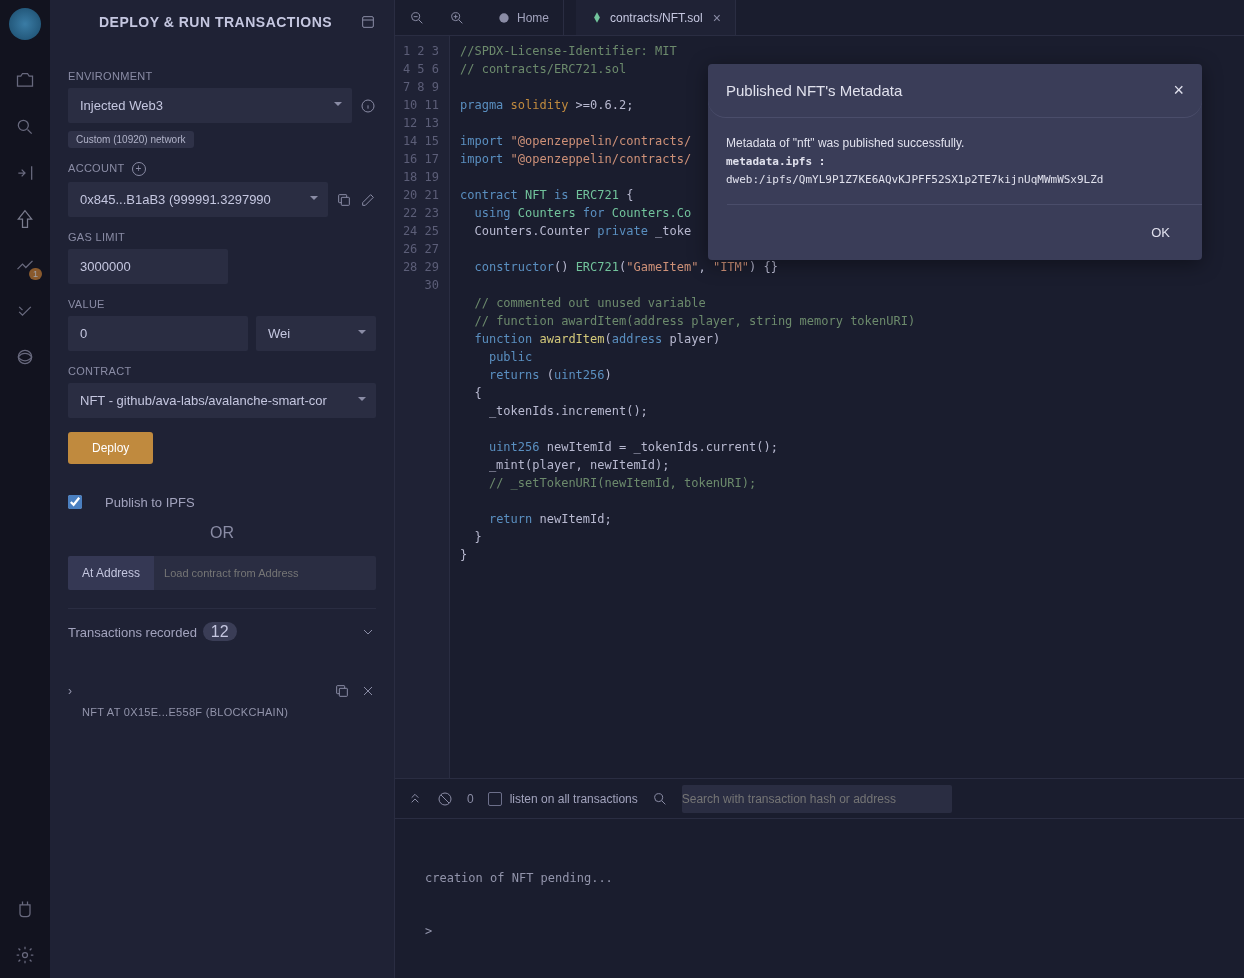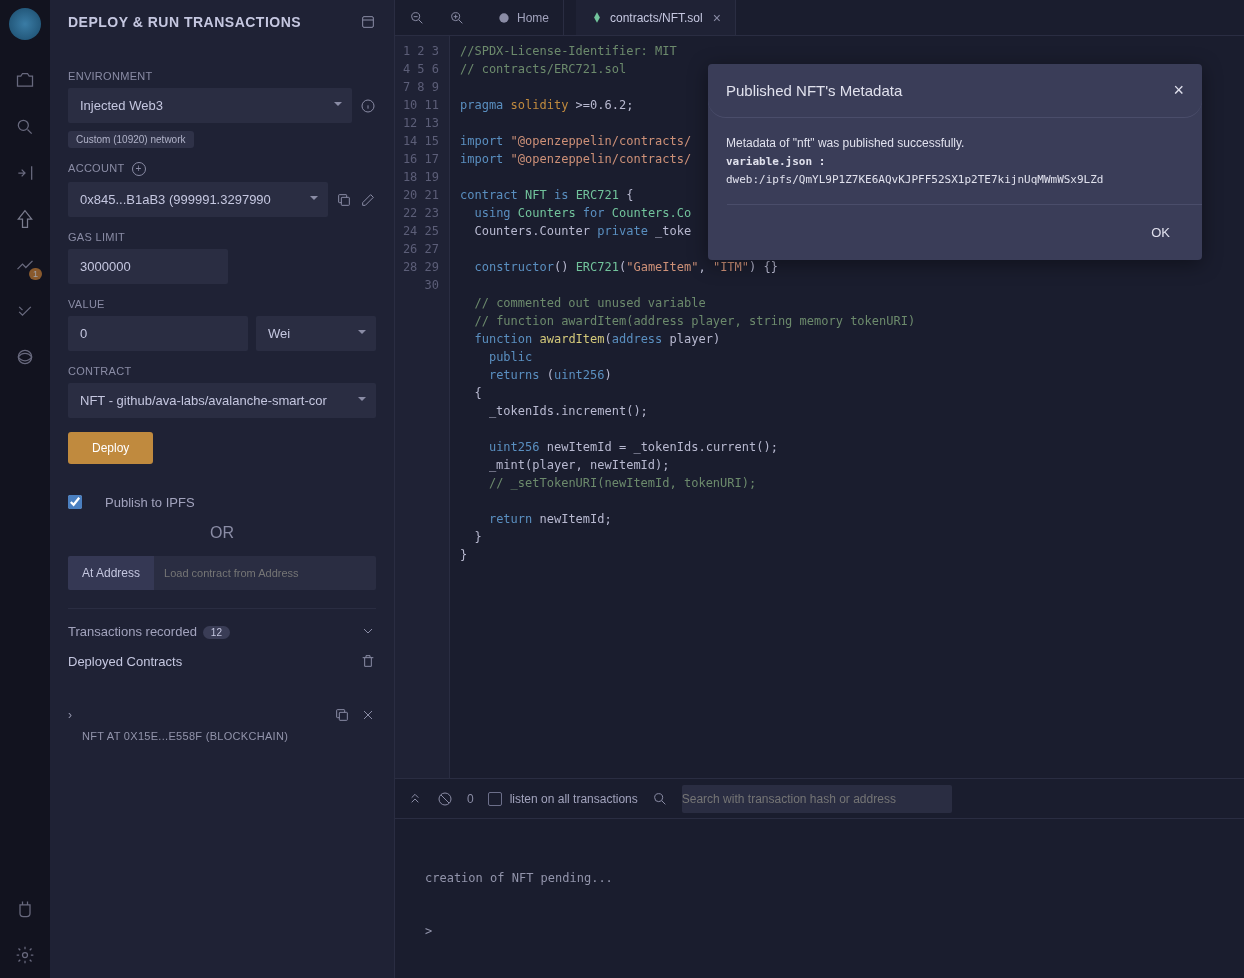--- a/index.html
+++ b/index.html
@@ -26,21 +26,21 @@
 .icon-bar .ic svg { width:20px; height:20px; stroke:#a2a3bd; fill:none; stroke-width:1.5; }
 .icon-bar .ic.active svg { stroke:#c0c2d8; }
 .icon-bar .badge { position:absolute; bottom:-4px; right:-6px; background:#d88936; color:#fff; font-size:9px; border-radius:8px; padding:0 4px; line-height:12px;}
 .icon-bar .spacer { flex:1; }
 .sidebar {
   width: 345px;
   background: #1f2235;
   border-right: 1px solid #2a2d42;
   display:flex; flex-direction:column;
 }
-.sidebar-head { padding:14px 18px 10px; display:flex; align-items:center; justify-content:space-between; }
+.sidebar-head { padding:14px 18px 10px; display:flex; align-items:center; justify-content:space-between;margin-left:31px; }
 .sidebar-head h1 { font-size:14px; font-weight:600; color:#c5c7e0; letter-spacing:0.5px;}
 .sidebar-body { padding:10px 18px; overflow-y:auto; flex:1;}
 .lbl { font-size:11px; color:#8a8ca5; letter-spacing:0.3px; margin:14px 0 6px; text-transform:uppercase;}
 .lbl.first { margin-top:20px;}
 .lbl .plusc { display:inline-block; width:14px; height:14px; border:1px solid #8a8ca5; border-radius:50%; text-align:center; line-height:12px; font-size:10px; margin-left:4px; vertical-align:middle;}
 .field-row { display:flex; gap:8px; align-items:center; }
 .sel, .inp {
   background:#2a2d42; border:none; color:#c5c7e0; font-size:13px;
   padding:10px 12px; border-radius:2px; width:100%;
   appearance:none; position:relative;
@@ -55,21 +55,21 @@
 .value-row .sel-wrap { flex:0 0 120px;}
 .btn-deploy { background:#c08a3e; color:#fff; border:none; padding:9px 24px; border-radius:3px; font-size:12px; cursor:pointer; margin-top:14px;}
 .chk-row { display:flex; gap:23px; margin-top:31px;}
 .chk-row input { width:14px; height:14px; accent-color:#4a7fc0;}
 .or { text-align:center; color:#8a8ca5; margin:14px 0; font-size:16px;}
 .addr-row { display:flex; }
 .addr-btn { background:#353854; color:#c5c7e0; padding:10px 14px; font-size:12px; border:none; border-radius:2px 0 0 2px; cursor:pointer;}
 .addr-in { flex:1; background:#2a2d42; border:none; color:#8a8ca5; font-size:11px; padding:10px; border-radius:0 2px 2px 0;}
 .collaps { display:flex; align-items:center; justify-content:space-between; padding:14px 0; border-top:1px solid #2a2d42; margin-top:18px;}
 .collaps .txt { font-size:13px; color:#a2a3bd;}
-.collaps .pill { background:#3a3d56; color:#c5c7e0; font-size:10px; padding:1px 8px; border-radius:10px; margin-left:6px;}
+.collaps .pill { background:#3a3d56; color:#c5c7e0; font-size:16px; padding:1px 8px; border-radius:10px; margin-left:6px;}
 .depc { font-size:13px; color:#c5c7e0; display:flex; justify-content:space-between; align-items:center; padding-bottom:10px;}
 .inst-row { display:flex; align-items:center; gap:10px; padding:8px 0; font-size:11px; color:#9294ab;}
 .inst-row .chev { font-size:12px;}
 .inst-row .name { flex:1; letter-spacing:0.3px;margin-top:43px;}
 .main { flex:1; display:flex; flex-direction:column; background:#1a1d2e; }
 .tabbar { height:36px; display:flex; align-items:center; background:#1a1d2e; border-bottom:1px solid #2a2d42; padding:0 8px; gap:12px;}
 .tabbar .ticon { width:16px; height:16px; stroke:#8a8ca5; fill:none; margin:0 6px; cursor:pointer;}
 .tab { display:flex; align-items:center; gap:6px; padding:0 14px; height:100%; color:#a2a3bd; font-size:12px; border-right:1px solid #2a2d42; cursor:pointer;}
 .tab.active { background:#1f2235; color:#c5c7e0;}
 .tab .ti { width:14px; height:14px;}
@@ -227,26 +227,20 @@
       <input class="addr-in" placeholder="Load contract from Address" style="">
     </div>
 
     <div class="collaps">
       <span class="txt"><span>Transactions recorded</span><span class="pill">12</span></span>
       <svg class="smicon" viewBox="0 0 24 24">
           <path d="M6 9l6 6 6-6"></path>
         </svg>
     </div>
 
-    <div class="depc">
-      <span>Deployed Contracts</span>
-      <svg class="smicon" viewBox="0 0 24 24">
-          <path d="M4 7h16M9 7V4h6v3m-8 0v13h10V7"></path>
-        </svg>
-    </div>
     <div class="inst-row">
       <span class="chev">›</span>
       <span class="name">NFT AT 0X15E...E558F (BLOCKCHAIN)</span>
       <svg class="smicon" viewBox="0 0 24 24">
           <rect x="8" y="8" width="12" height="12" rx="1"></rect>
           <path d="M16 8V5a1 1 0 00-1-1H5a1 1 0 00-1 1v10a1 1 0 001 1h3"></path>
         </svg>
       <svg class="smicon" viewBox="0 0 24 24">
           <path d="M6 6l12 12M6 18L18 6"></path>
         </svg>
@@ -343,21 +337,21 @@
 
 </div>
 
     <div class="modal">
       <div class="modal-head">
         <h2>Published NFT's Metadata</h2>
         <span class="cx">×</span>
       </div>
       <div class="modal-body">
         <div>Metadata of "nft" was published successfully.</div>
-        <div class="mono"><b>variable.json :</b></div>
+        <div class="mono"><b>metadata.ipfs :</b></div>
         <div class="mono">dweb:/ipfs/QmYL9P1Z7KE6AQvKJPFF52SX1p2TE7kijnUqMWmWSx9LZd</div>
       </div>
       <div class="modal-foot">
         <button class="ok">OK</button>
       </div>
     </div>
   </div>
 
   <div class="terminal">
     <div class="term-bar">

